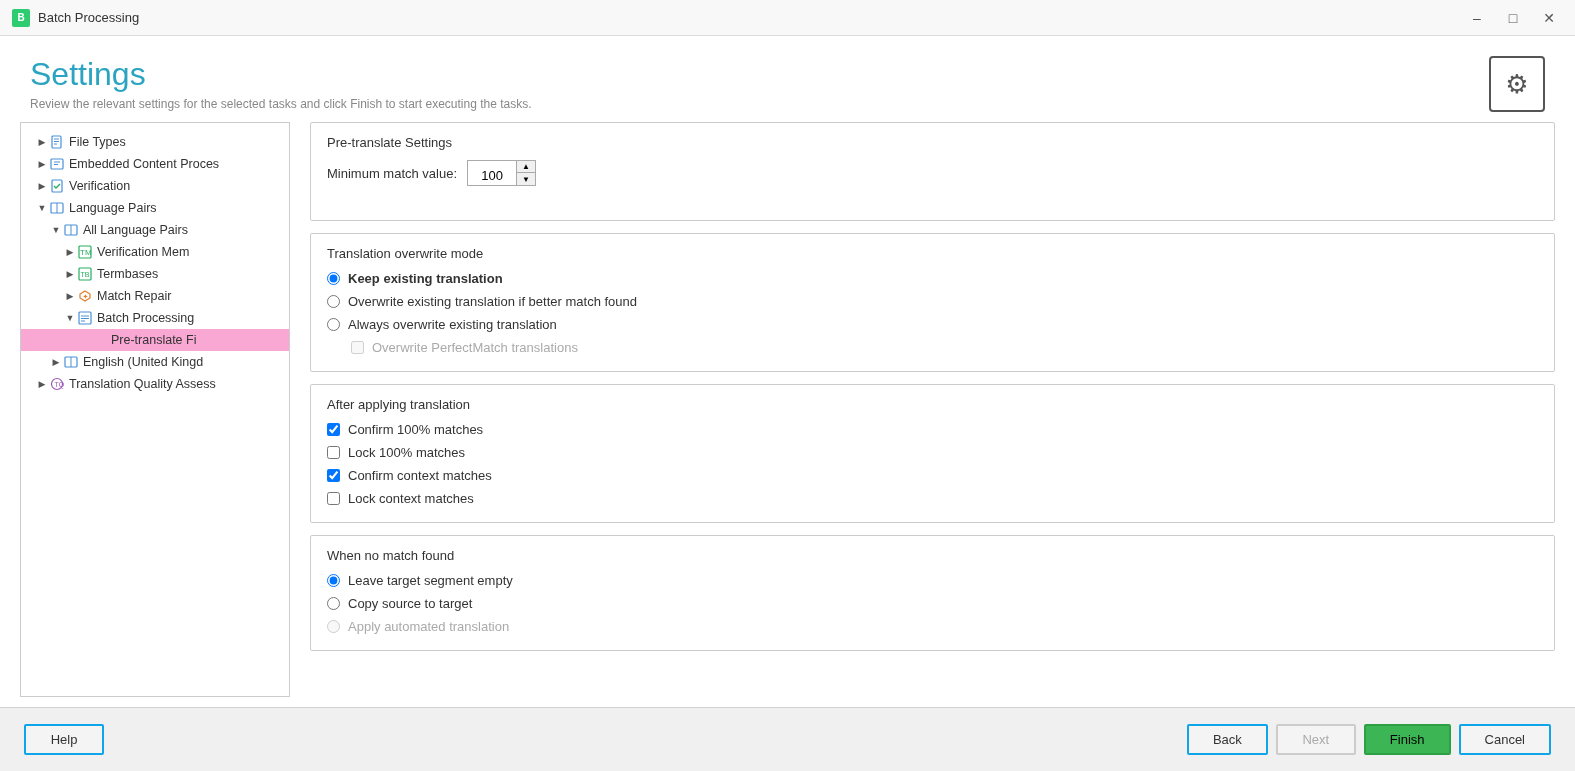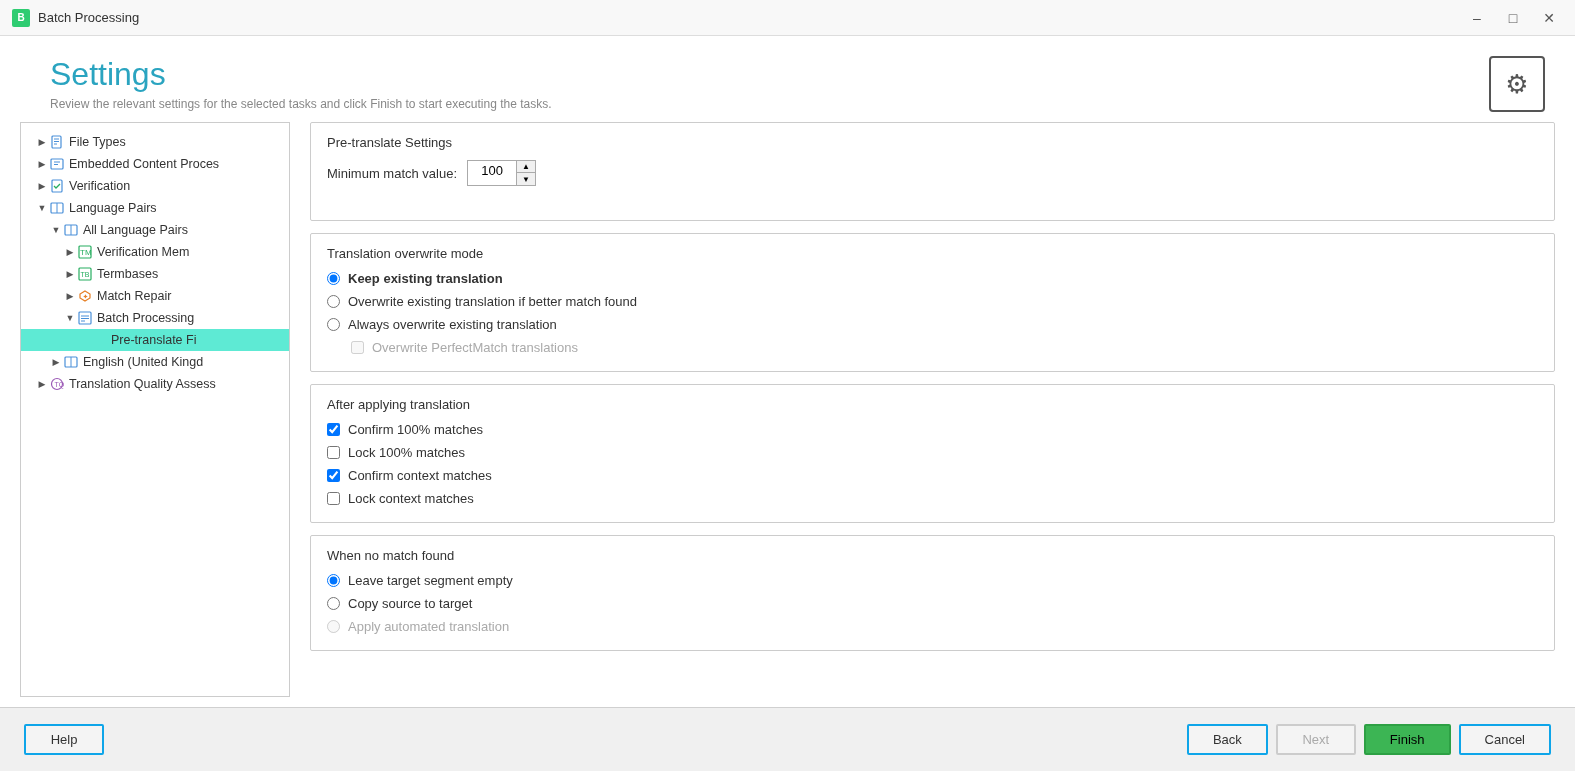--- a/index.html
+++ b/index.html
@@ -63,21 +63,20 @@
       flex-direction: column;
       background: white;
       overflow: hidden;
     }
 
     .header-section {
       padding: 20px 30px 10px 30px;
       display: flex;
       justify-content: space-between;
       align-items: flex-start;
-      margin-left: 20px;
     }
     .header-title {
       font-size: 32px;
       color: #2aa4c0;
       font-weight: 300;
     }
     .header-subtitle {
       color: #888;
       font-size: 12px;
       margin-top: 4px;
@@ -111,21 +110,21 @@
     }
     .tree-item {
       display: flex;
       align-items: center;
       padding: 3px 6px;
       cursor: pointer;
       white-space: nowrap;
       overflow: hidden;
       text-overflow: ellipsis;
     }
-    .tree-item.selected { background: #5eead4; text-align: right; }
+    .tree-item.selected { background: #f9a8d4; text-align: right; }
     .tree-toggle {
       width: 14px;
       height: 14px;
       display: inline-flex;
       align-items: center;
       justify-content: center;
       font-size: 9px;
       color: #555;
       flex-shrink: 0;
     }
@@ -181,21 +180,21 @@
       align-items: center;
       margin-bottom: 18px;
     }
     .field-label {
       color: #333;
       margin-right: 10px;
       font-size: 13px;
     }
     .spinbox {
       display: flex;
-      align-items: flex-start;
+      align-items: flex-end;
       border: 1px solid #aaa;
       background: white;
     }
     .spinbox input {
       width: 48px;
       border: none;
       outline: none;
       text-align: center;
       font-size: 13px;
       padding: 2px 4px;

